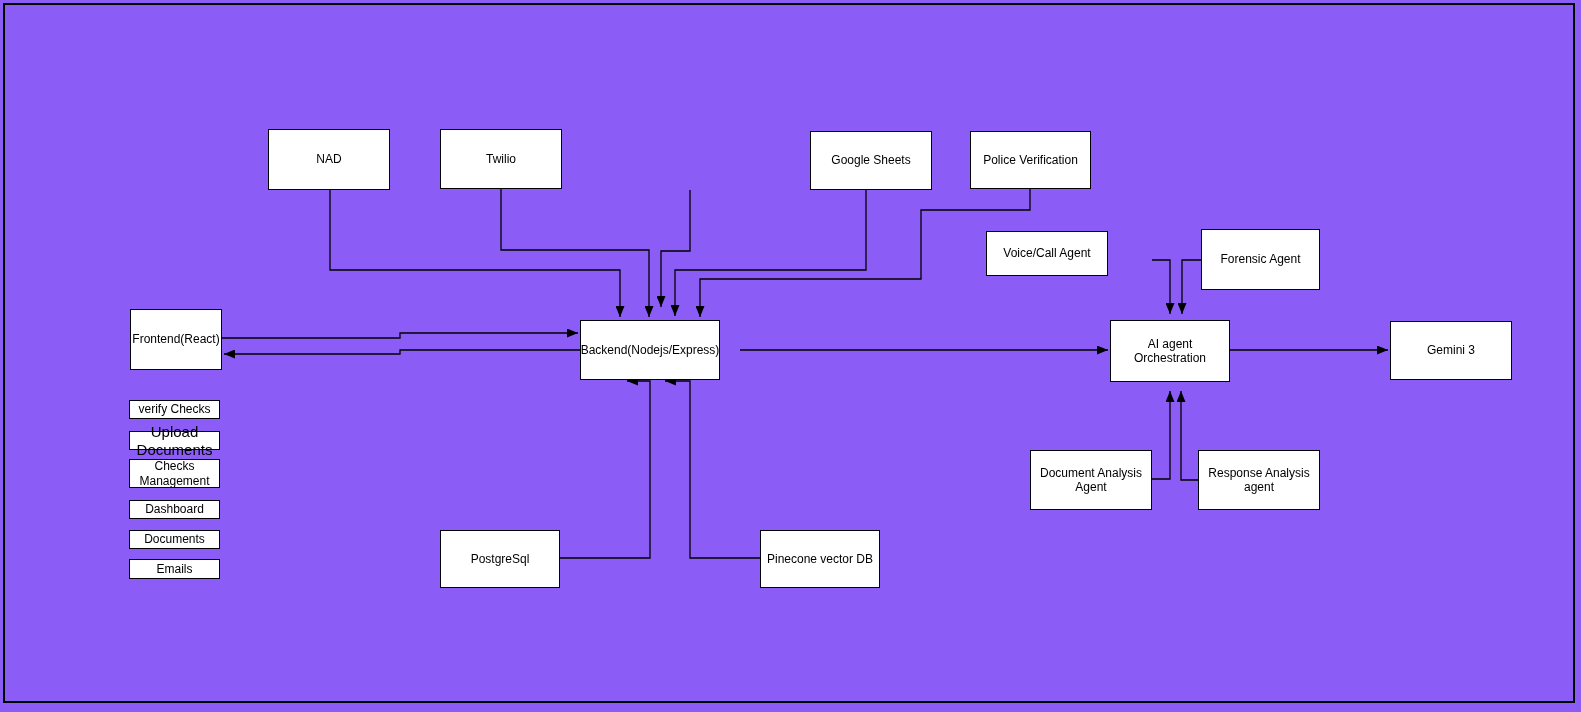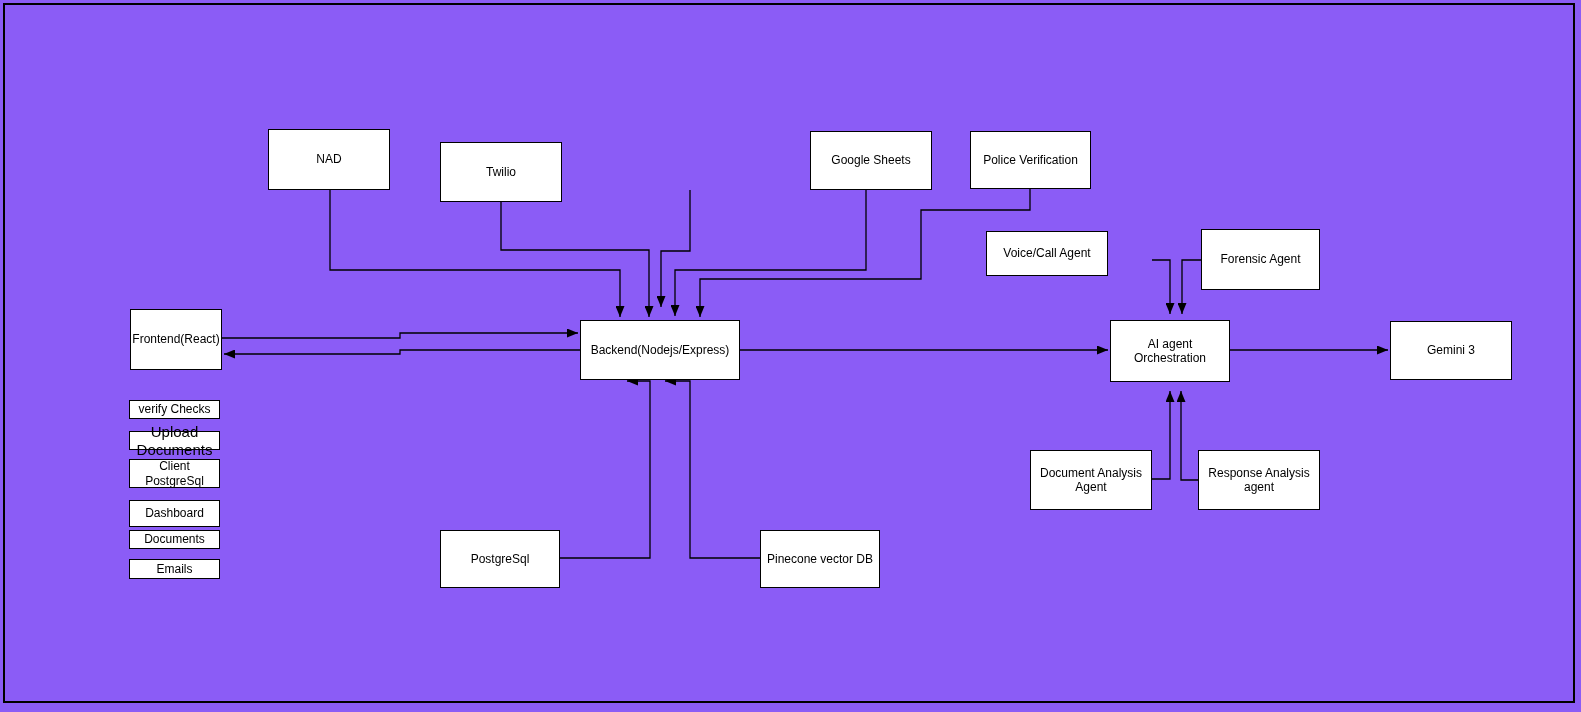--- a/index.html
+++ b/index.html
@@ -65,41 +65,41 @@
       <polyline points="1152,260 1170,260 1170,314" marker-end="url(#arr)"></polyline>
       <polyline points="1201,260 1182,260 1182,314" marker-end="url(#arr)"></polyline>
       <polyline points="1152,479 1170,479 1170,391" marker-end="url(#arr)"></polyline>
       <polyline points="1198,480 1181,480 1181,391" marker-end="url(#arr)"></polyline>
     </g>
   </svg>
 
   <div class="node" style="left:268px;top:129px;width:122px;height:61px">
     <span>NAD</span>
   </div>
-  <div class="node" style="left:440px;top:142px;width:122px;height:60px">
+  <div class="node" style="left:440px;top:129px;width:122px;height:60px">
     <span>Twilio</span>
   </div>
   <div class="node" style="left:810px;top:131px;width:122px;height:59px">
     <span>Google Sheets</span>
   </div>
   <div class="node" style="left:970px;top:131px;width:121px;height:58px">
     <span>Police Verification</span>
   </div>
 
   <div class="node" style="left:986px;top:231px;width:122px;height:45px">
     <span>Voice/Call Agent</span>
   </div>
   <div class="node" style="left:1201px;top:229px;width:119px;height:61px">
     <span>Forensic Agent</span>
   </div>
 
   <div class="node" style="left:130px;top:309px;width:92px;height:61px">
     <span>Frontend(React)</span>
   </div>
-  <div class="node" style="left:580px;top:320px;width:160px;height:60px">
+  <div class="node" style="left:580px;top:320px;width:140px;height:60px">
     <span>Backend(Nodejs/Express)</span>
   </div>
   <div class="node" style="left:1110px;top:320px;width:120px;height:62px">
     <span style="width:80px">AI agent Orchestration</span>
   </div>
   <div class="node" style="left:1390px;top:321px;width:122px;height:59px">
     <span>Gemini 3</span>
   </div>
 
   <div class="node" style="left:1030px;top:450px;width:122px;height:60px">
@@ -116,23 +116,23 @@
     <span>Pinecone vector DB</span>
   </div>
 
   <div class="node" style="left:129px;top:400px;width:91px;height:19px">
     <span>verify Checks</span>
   </div>
   <div class="node small" style="left:129px;top:431px;width:91px;height:19px">
     <span>Upload Documents</span>
   </div>
   <div class="node" style="left:129px;top:459px;width:91px;height:29px">
-    <span>Client PostgreSql</span>
+    <span>Checks Management</span>
   </div>
-  <div class="node" style="left:129px;top:500px;width:91px;height:27px">
+  <div class="node" style="left:129px;top:500px;width:91px;height:19px">
     <span>Dashboard</span>
   </div>
   <div class="node" style="left:129px;top:530px;width:91px;height:19px">
     <span>Documents</span>
   </div>
   <div class="node" style="left:129px;top:559px;width:91px;height:20px">
     <span>Emails</span>
   </div>
 
   <div class="page-border"></div>

